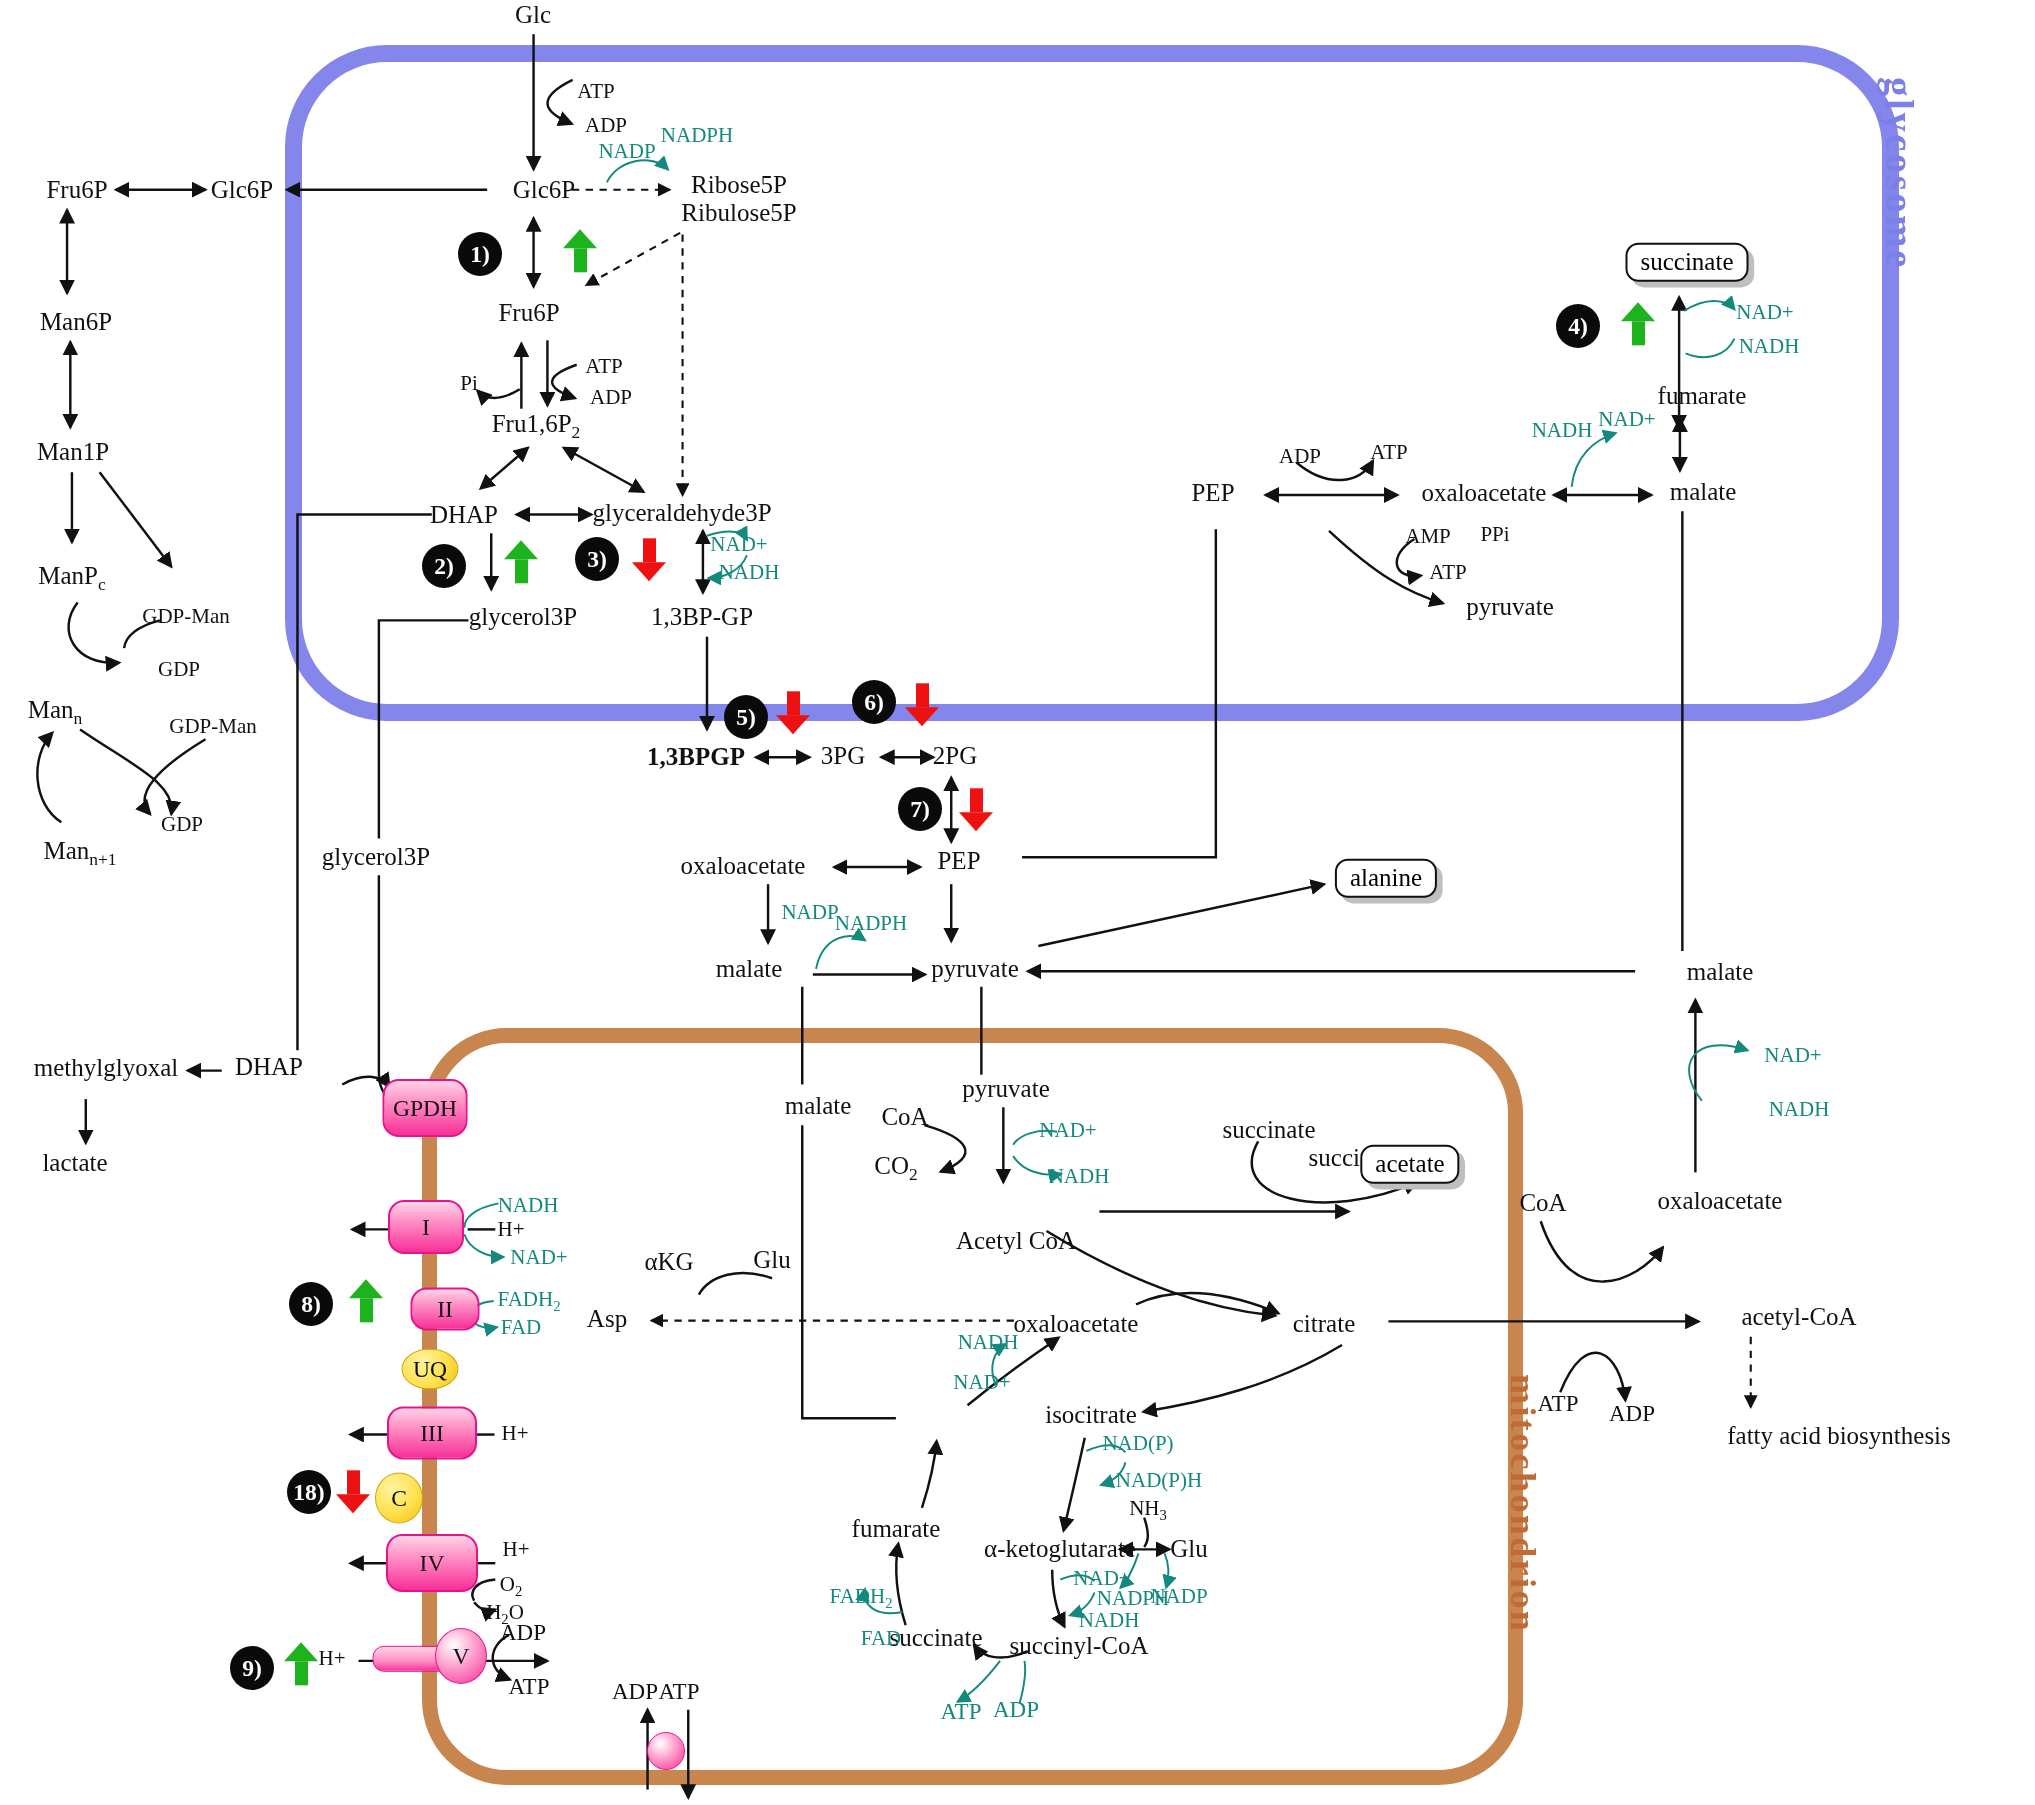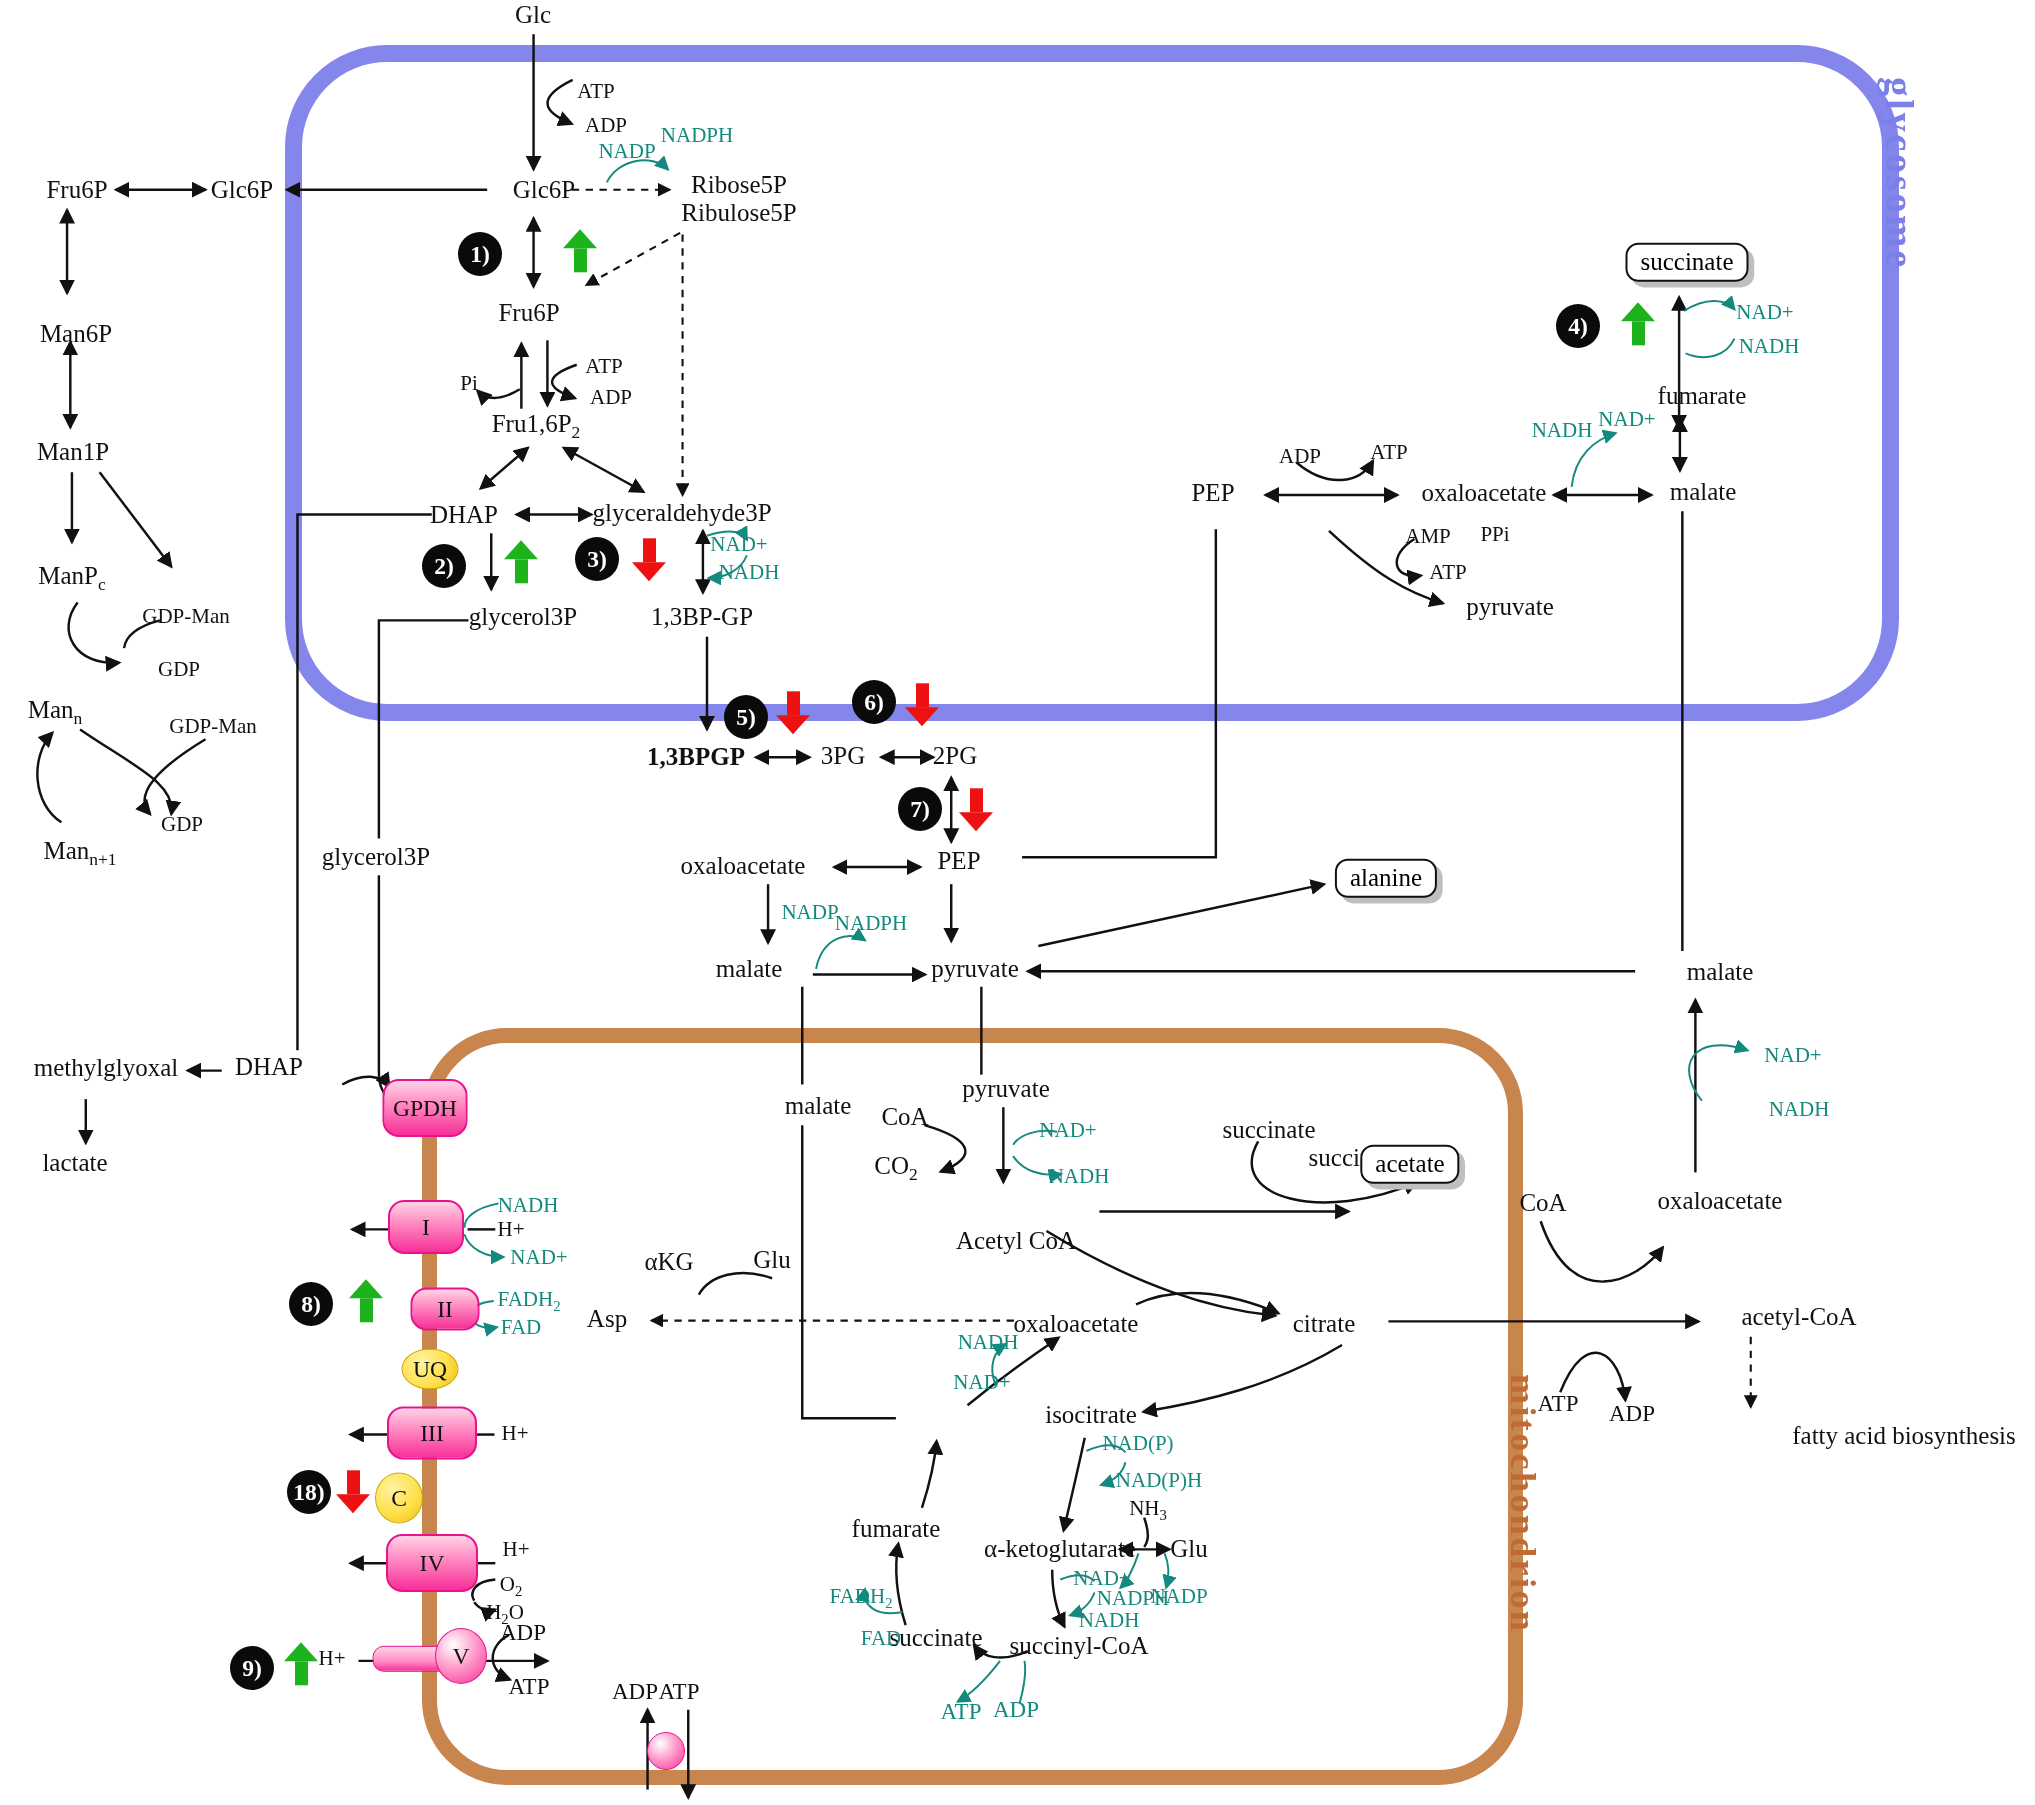--- a/index.html
+++ b/index.html
@@ -169,21 +169,21 @@
       <path d="M1228,2040 C1208,2066 1190,2082 1176,2090" marker-end="url(#at)"></path>
       <path d="M1252,2092 C1258,2070 1260,2052 1258,2040"></path>
       <path d="M1108,1980 C1076,1986 1058,1972 1062,1952" marker-end="url(#at)"></path>
       <path d="M1222,1700 C1214,1678 1220,1660 1235,1651" marker-end="url(#at)"></path>
     </g>
   </svg>
 
   <div id="nodes">
       <div class="lbl" style="left: 77px; top: 190px;">Fru6P</div>
       <div class="lbl" style="left: 242px; top: 190px;">Glc6P</div>
-      <div class="lbl" style="left: 76px; top: 322px; margin-top: 12px;">Man6P</div>
+      <div class="lbl" style="left: 76px; top: 322px;">Man6P</div>
       <div class="lbl" style="left: 73px; top: 452px;">Man1P</div>
       <div class="lbl" style="left: 72px; top: 578px;">ManP<sub>c</sub></div>
       <div class="lbl s26" style="left: 186px; top: 616px;">GDP-Man</div>
       <div class="lbl s26" style="left: 179px; top: 669px;">GDP</div>
       <div class="lbl" style="left: 55px; top: 712px;">Man<sub>n</sub></div>
       <div class="lbl s26" style="left: 213px; top: 726px;">GDP-Man</div>
       <div class="lbl s26" style="left: 182px; top: 824px;">GDP</div>
       <div class="lbl" style="left: 80px; top: 853px;">Man<sub>n+1</sub></div>
       <div class="lbl" style="left: 533px; top: 14.7px;">Glc</div>
       <div class="lbl s26" style="left: 596px; top: 91px;">ATP</div>
@@ -232,21 +232,21 @@
       <div class="lbl" style="left: 106px; top: 1068px;">methylglyoxal</div>
       <div class="lbl" style="left: 75px; top: 1163px; text-align: center;">lactate</div>
       <div class="lbl" style="left: 1720px; top: 972px;">malate</div>
       <div class="lbl teal" style="left: 1793px; top: 1055px;">NAD+</div>
       <div class="lbl teal" style="left: 1799px; top: 1109px;">NADH</div>
       <div class="lbl" style="left: 1720px; top: 1201px;">oxaloacetate</div>
       <div class="lbl" style="left: 1543px; top: 1203px;">CoA</div>
       <div class="lbl s28" style="left: 1558px; top: 1404px;">ATP</div>
       <div class="lbl s28" style="left: 1632px; top: 1414px;">ADP</div>
       <div class="lbl" style="left: 1799px; top: 1317px;">acetyl-CoA</div>
-      <div class="lbl" style="left: 1904px; top: 1436px; text-align: center;">fatty acid biosynthesis</div>
+      <div class="lbl" style="left: 1839px; top: 1436px; text-align: center;">fatty acid biosynthesis</div>
       <div class="lbl" style="left: 1006px; top: 1089px;">pyruvate</div>
       <div class="lbl" style="left: 905px; top: 1117px;">CoA</div>
       <div class="lbl" style="left: 896px; top: 1168px; text-align: right;">CO<sub>2</sub></div>
       <div class="lbl teal" style="left: 1068px; top: 1130px;">NAD+</div>
       <div class="lbl teal" style="left: 1079px; top: 1176px;">NADH</div>
       <div class="lbl" style="left: 1016px; top: 1211px; margin-top: 30px;">Acetyl CoA</div>
       <div class="lbl" style="left: 1269px; top: 1130px;">succinate</div>
       <div class="lbl" style="left: 1378px; top: 1158px;">succinyl-CoA</div>
       <div class="lbl" style="left: 818px; top: 1106px;">malate</div>
       <div class="lbl" style="left: 772px; top: 1260px;">Glu</div>

